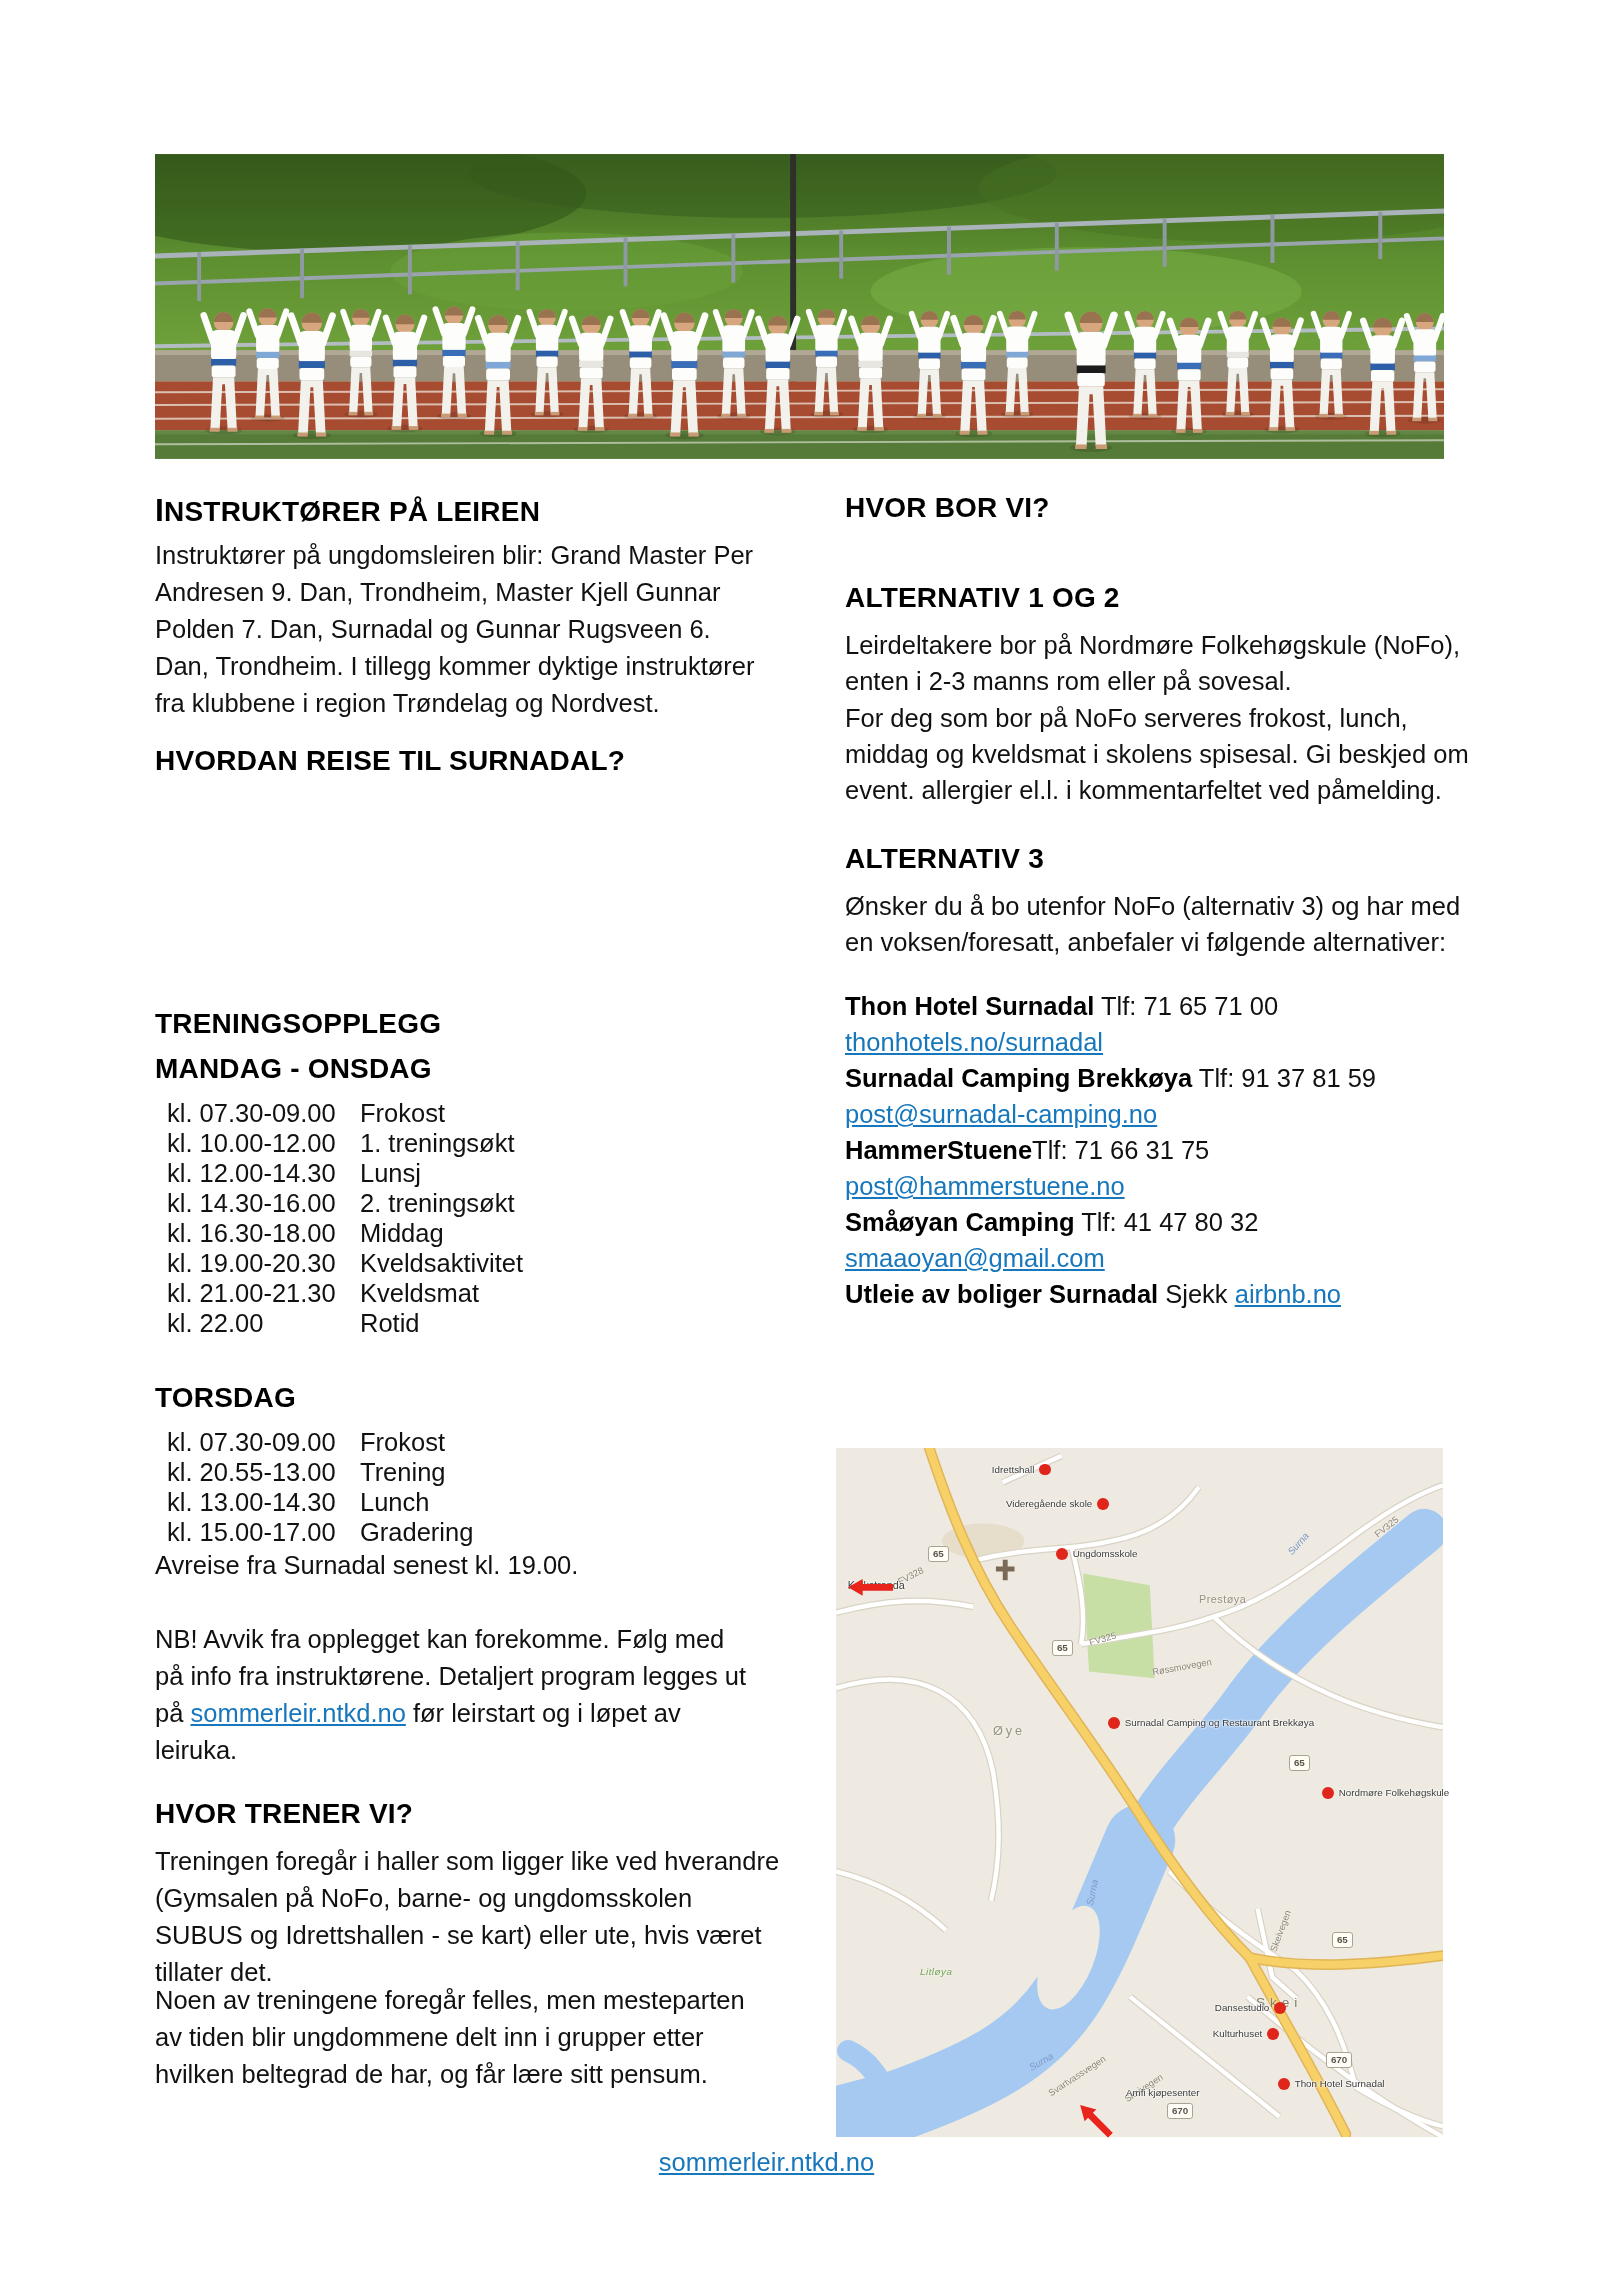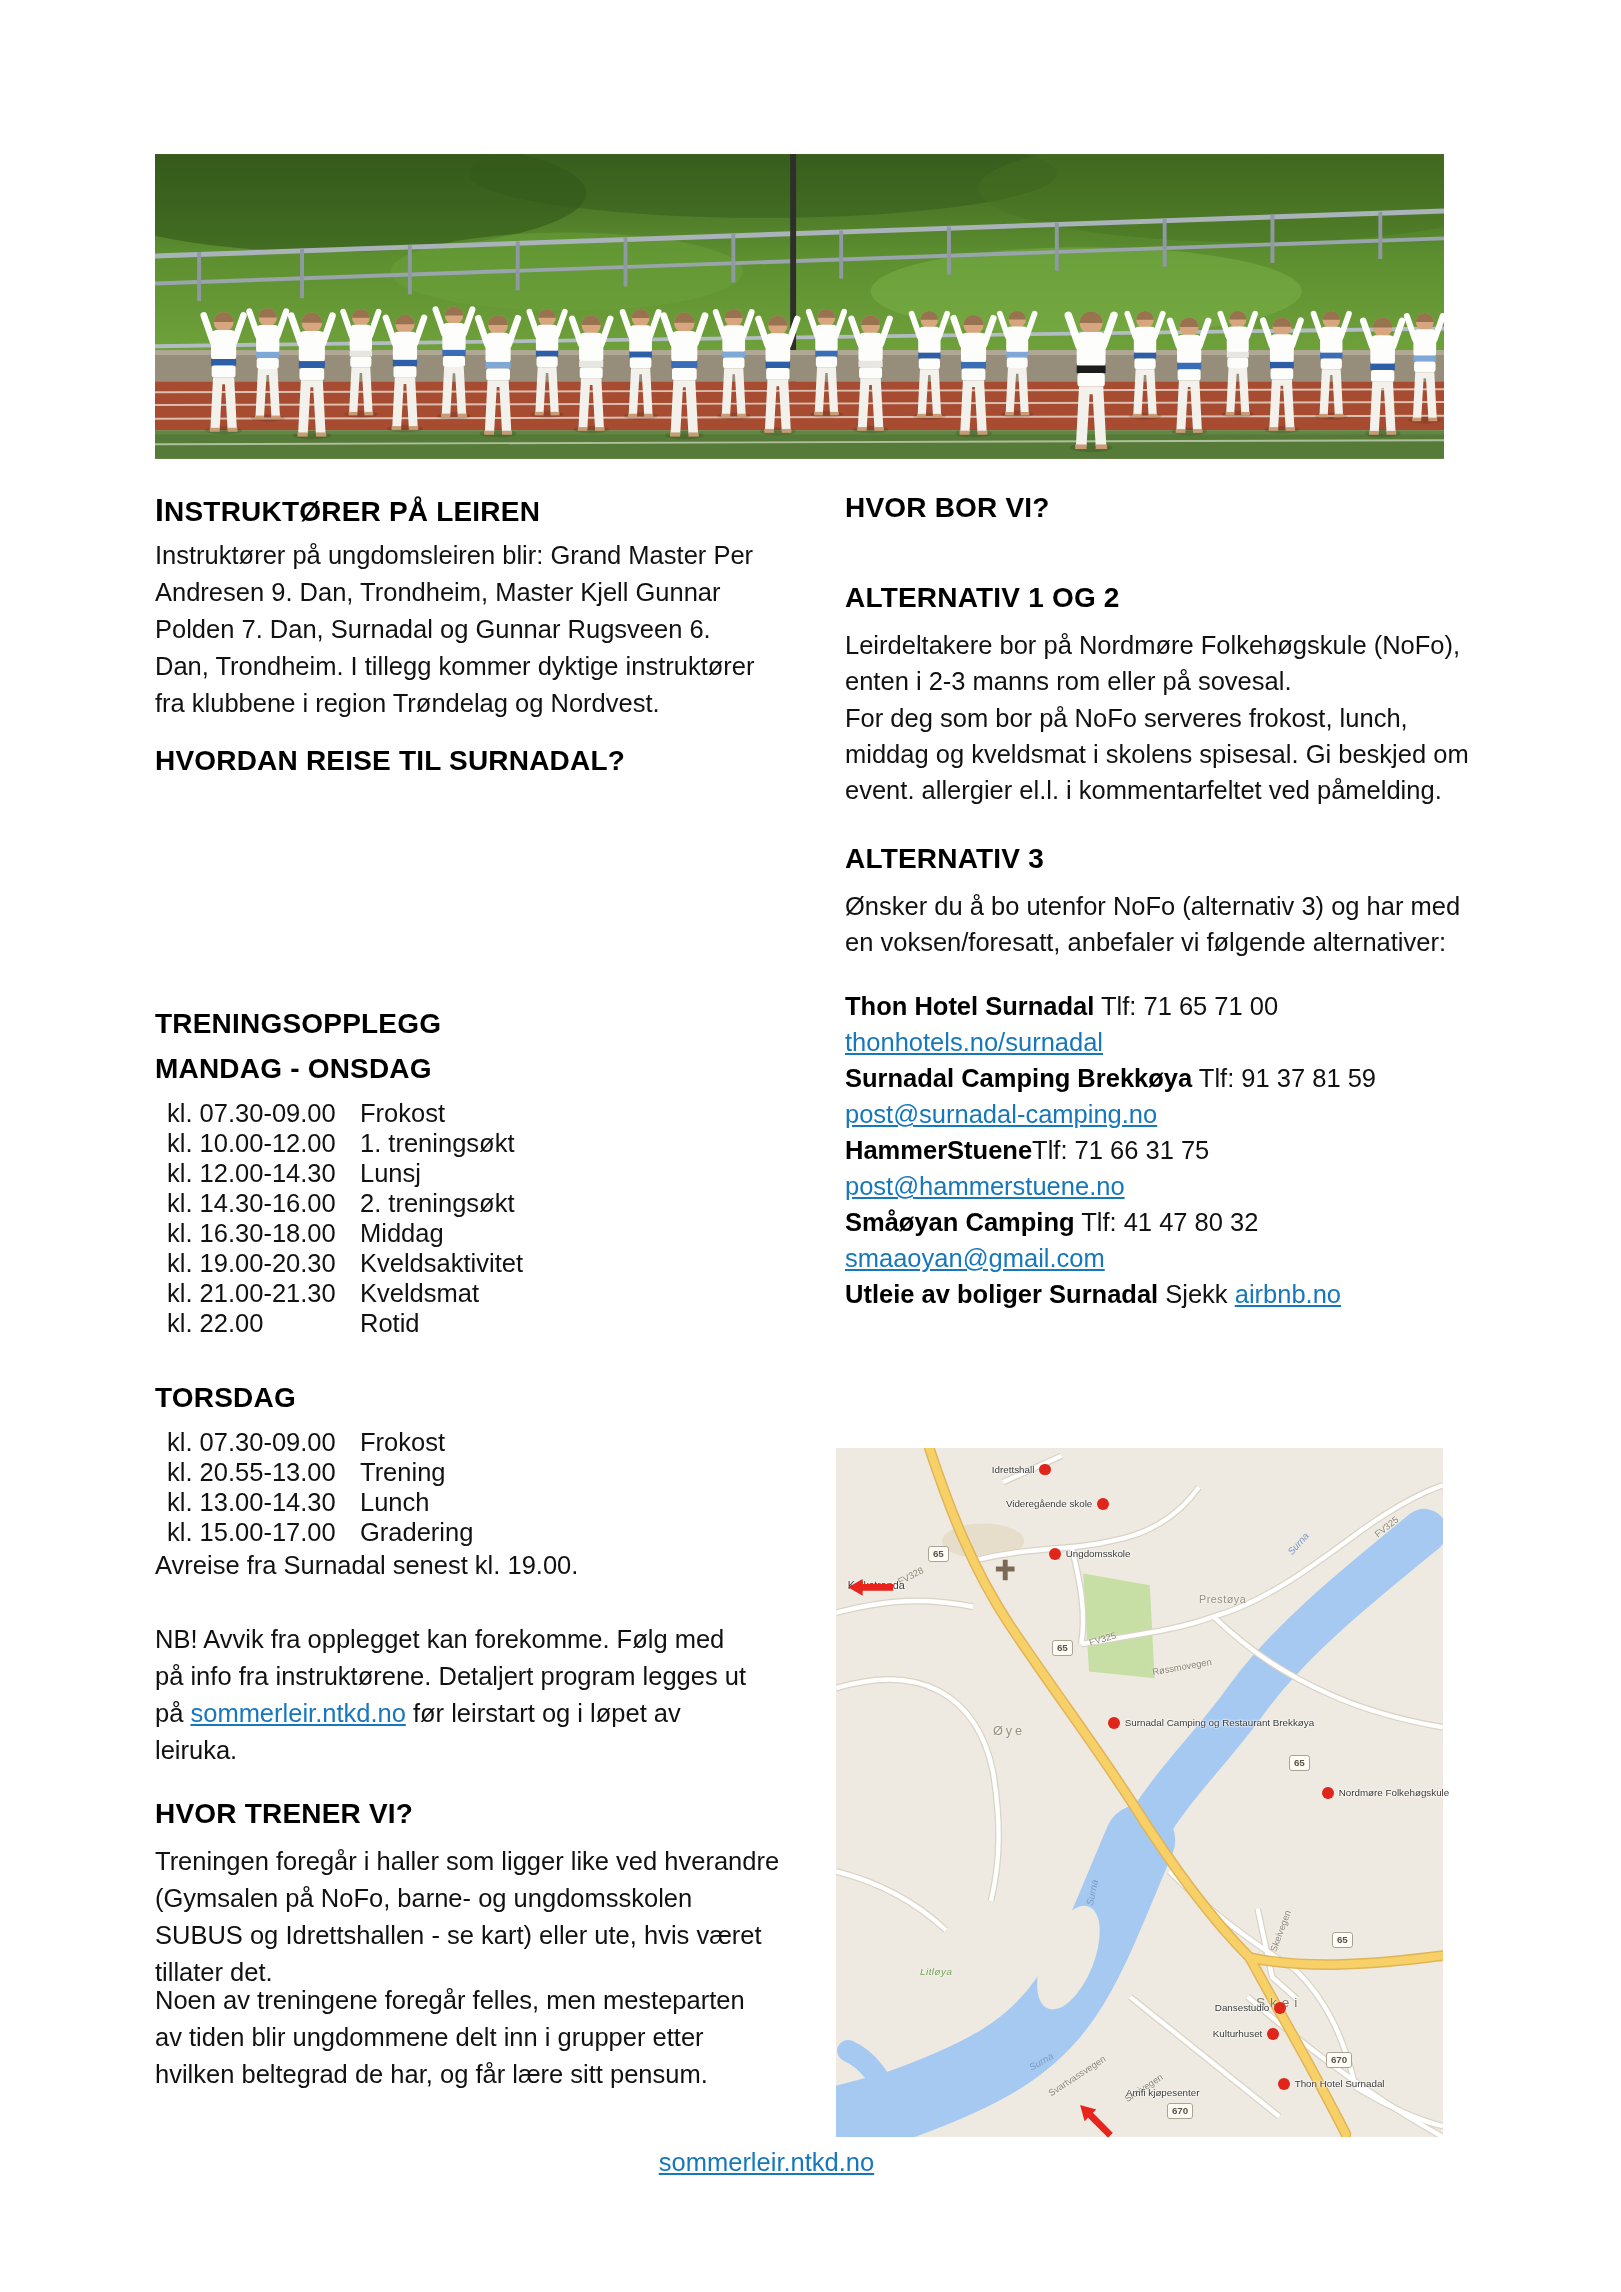--- a/index.html
+++ b/index.html
@@ -284,21 +284,21 @@
     </svg>
 
     <div class="marker rev" style="right:392px;top:15.7px;justify-content:flex-end;">
         <span class="dot"></span>
         <span class="mlabel">Idrettshall</span>
       </div>
     <div class="marker rev" style="right:334px;top:50px;">
         <span class="dot"></span>
         <span class="mlabel">Videregående skole</span>
       </div>
-    <div class="marker" style="left:213px;top:100px;">
+    <div class="marker" style="left:220px;top:100px;">
         <span class="dot"></span>
         <span class="mlabel">Ungdomsskole</span>
       </div>
     <div class="marker" style="left:272px;top:269px;">
         <span class="dot"></span>
         <span class="mlabel">Surnadal Camping og Restaurant Brekkøya</span>
       </div>
     <div class="marker" style="left:486px;top:339px;">
         <span class="dot"></span>
         <span class="mlabel">Nordmøre Folkehøgskule</span>

